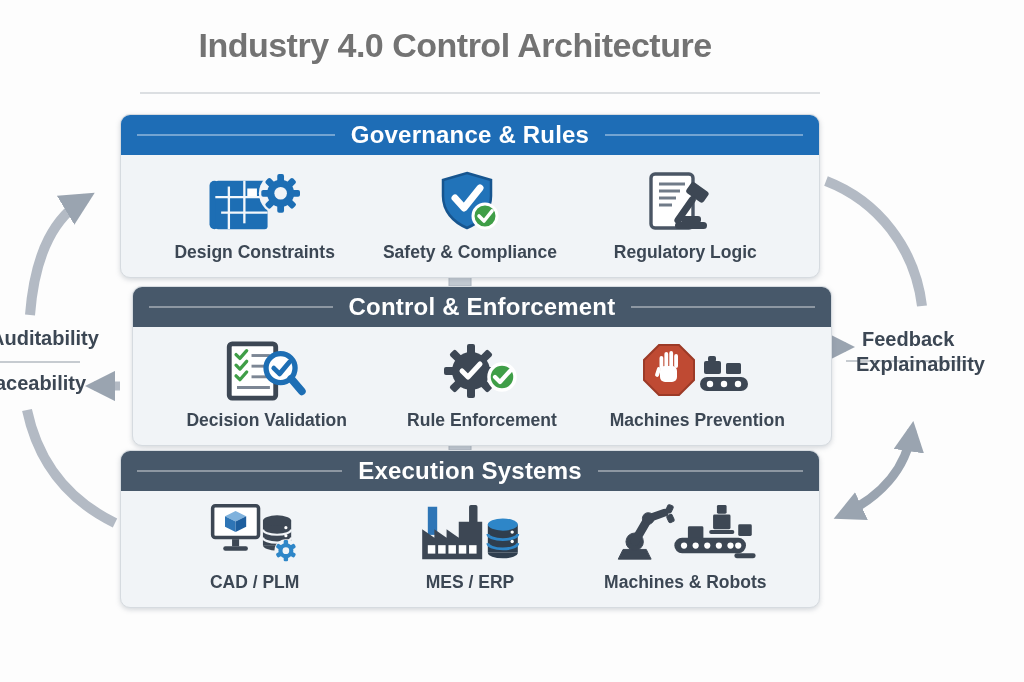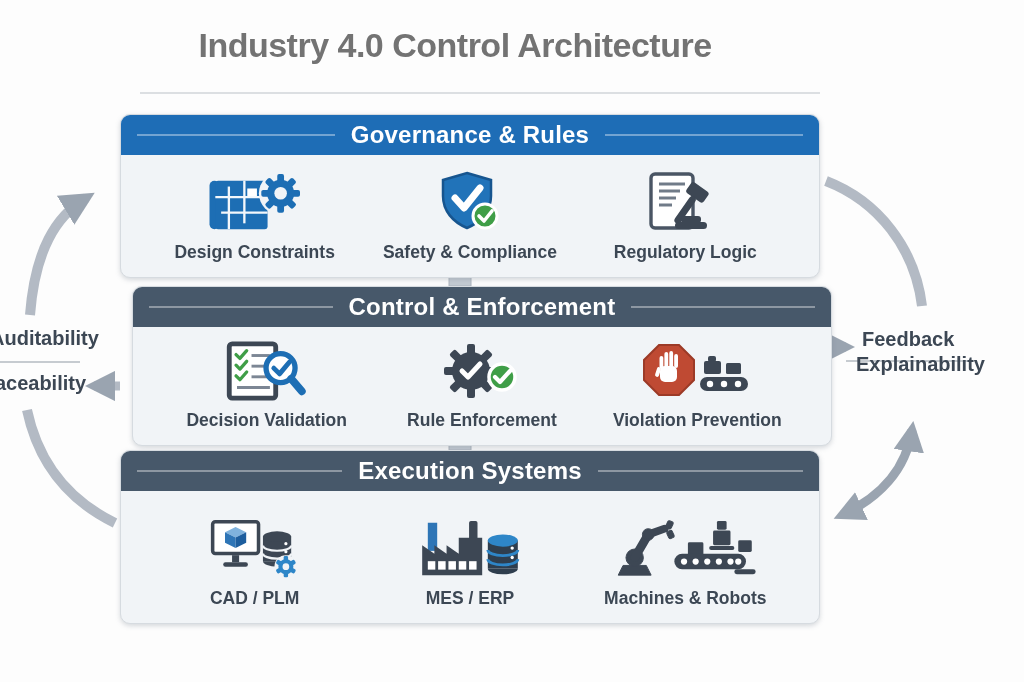--- a/index.html
+++ b/index.html
@@ -28,21 +28,21 @@
   .band-body{display:flex;justify-content:space-around;align-items:flex-end;padding:12px 26px 14px 26px;}
   .item{display:flex;flex-direction:column;align-items:center;width:200px;}
   .icon-box{height:64px;display:flex;align-items:flex-end;justify-content:center;margin-bottom:9px;}
   .item-label{font-size:17.5px;font-weight:bold;color:#3c4754;white-space:nowrap;}
 
   #band-governance{top:114px;}
   #band-governance .band-body{height:96px;}
   #band-control{top:286px;margin-left:12px;}
   #band-control .band-body{height:92px;}
   #band-execution{top:450px;}
-  #band-execution .band-body{height:90px;margin-top:16px;}
+  #band-execution .band-body{height:90px;}
 
   .up-arrow{position:absolute;z-index:1;}
   #up-arrow-1{left:438px;top:252px;}
   #up-arrow-2{left:438px;top:416px;}
 
   .side-label{position:absolute;z-index:3;font-size:20px;font-weight:bold;color:#3c4754;white-space:nowrap;}
   #label-auditability{left:-10px;top:327px;}
   #label-traceability{left:-24px;top:372px;}
   #label-feedback{left:862px;top:328px;}
   #label-explainability{left:856px;top:353px;}
@@ -228,21 +228,21 @@
             <rect x="84" y="20" width="15" height="11" rx="1.5"></rect>
             <rect x="58" y="34" width="48" height="14" rx="7"></rect>
           </g>
           <g fill="#ffffff">
             <circle cx="68" cy="41" r="3.2"></circle>
             <circle cx="82" cy="41" r="3.2"></circle>
             <circle cx="96" cy="41" r="3.2"></circle>
           </g>
         </svg>
       </div>
-      <div class="item-label">Violation Prevention</div>
+      <div class="item-label">Machines Prevention</div>
     </div>
   </div>
 </div>
 
 <div class="band" id="band-execution">
   <div class="band-header" style="background: rgb(71, 88, 106);">
     <span class="hdr-rule"></span>
     <span class="hdr-label">Execution Systems</span>
     <span class="hdr-rule"></span>
   </div>

